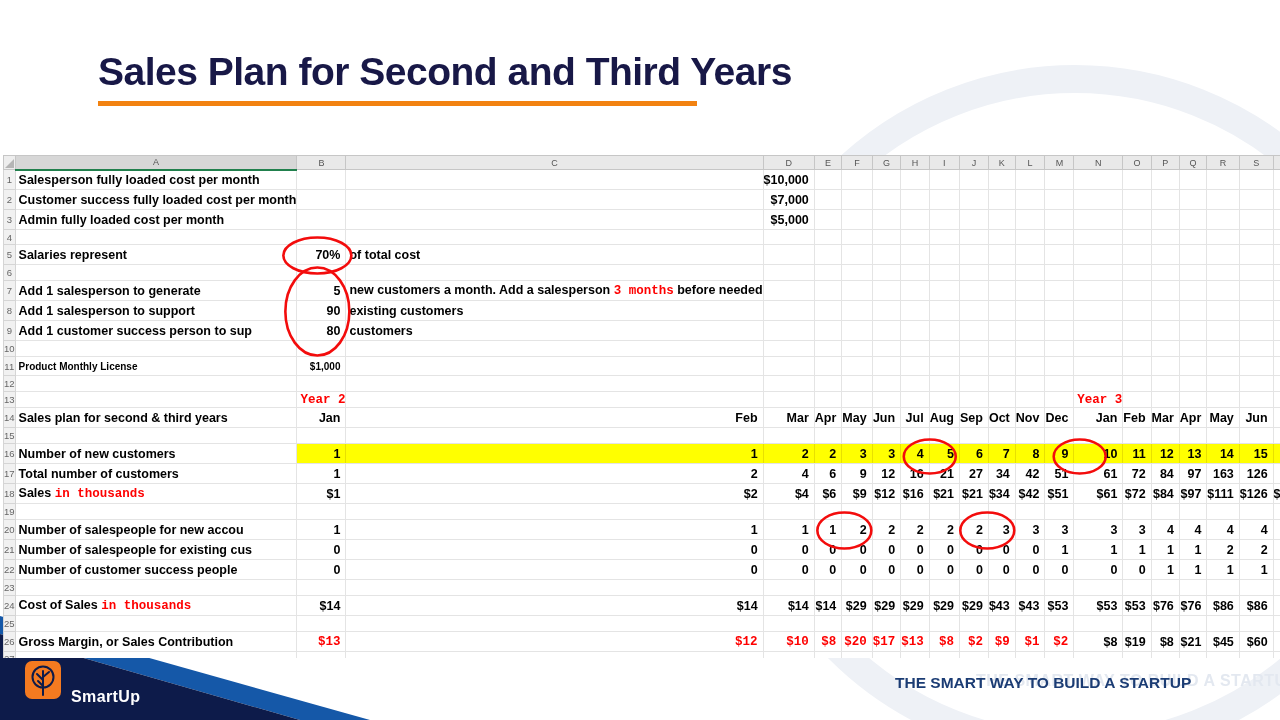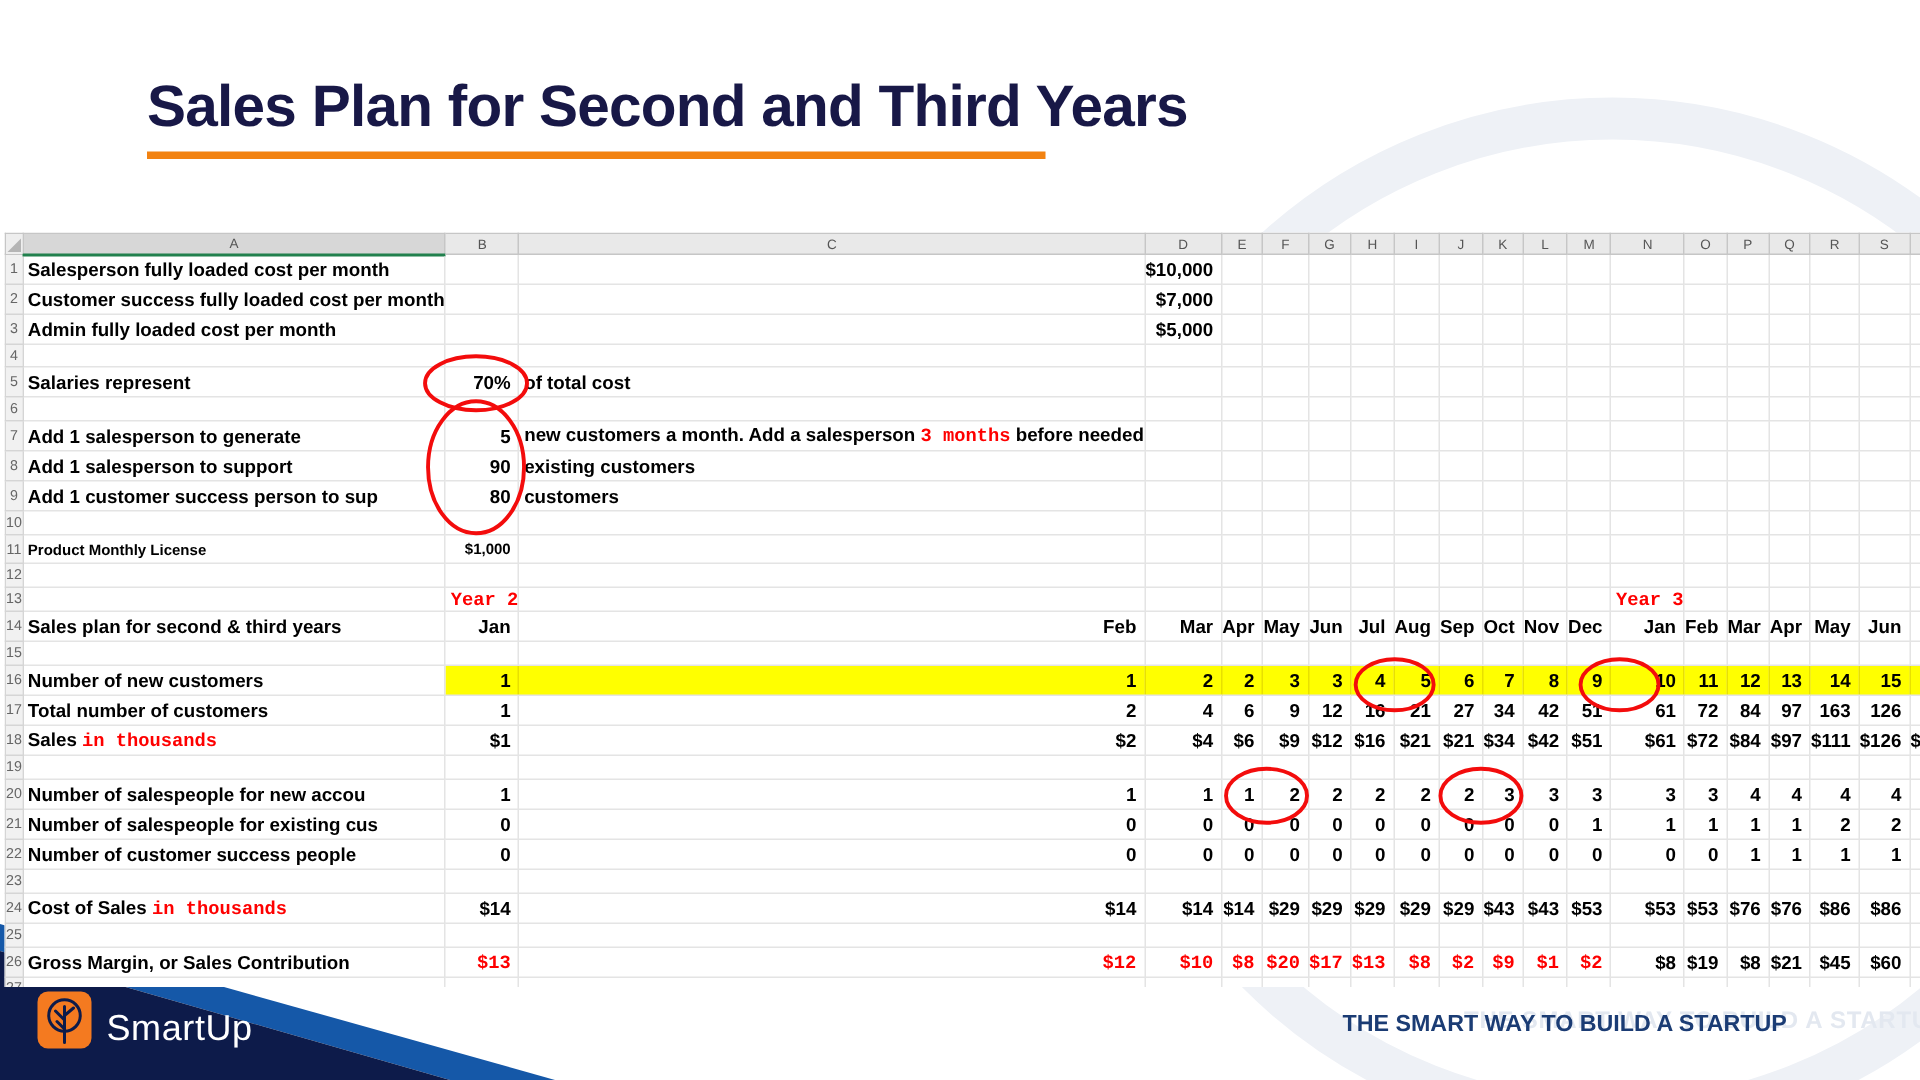--- a/index.html
+++ b/index.html
@@ -40,21 +40,21 @@
   .yr{font-size:12.5px;}
 
   
   #annot{position:absolute;left:0;top:0;z-index:3;pointer-events:none;}
   #annot ellipse{fill:none;stroke:#f30c0c;stroke-width:2.6px;}
 
   
   .ribbon{position:absolute;left:0;top:600px;z-index:0;}
   .logo-badge{position:absolute;left:25px;top:661px;width:36px;height:38px;
       background:#f47a20;border-radius:7px;z-index:4;}
-  .brand{position:absolute;left:71px;top:672px;font-size:24px;font-weight:400;
+  .brand{position:absolute;left:71px;top:688px;font-size:16px;font-weight:700;
       color:#ffffff;letter-spacing:0.4px;z-index:4;white-space:nowrap;}
   .tag-ghost{position:absolute;left:976px;top:672px;font-size:16px;font-weight:700;
       color:#e3e8f0;white-space:nowrap;z-index:2;letter-spacing:0.5px;}
   .tag-main{position:absolute;left:895px;top:674px;font-size:15.5px;font-weight:700;
       color:#1b3c74;white-space:nowrap;z-index:4;}
 </style>
 </head>
 <body>
 
 <div id="slide">

